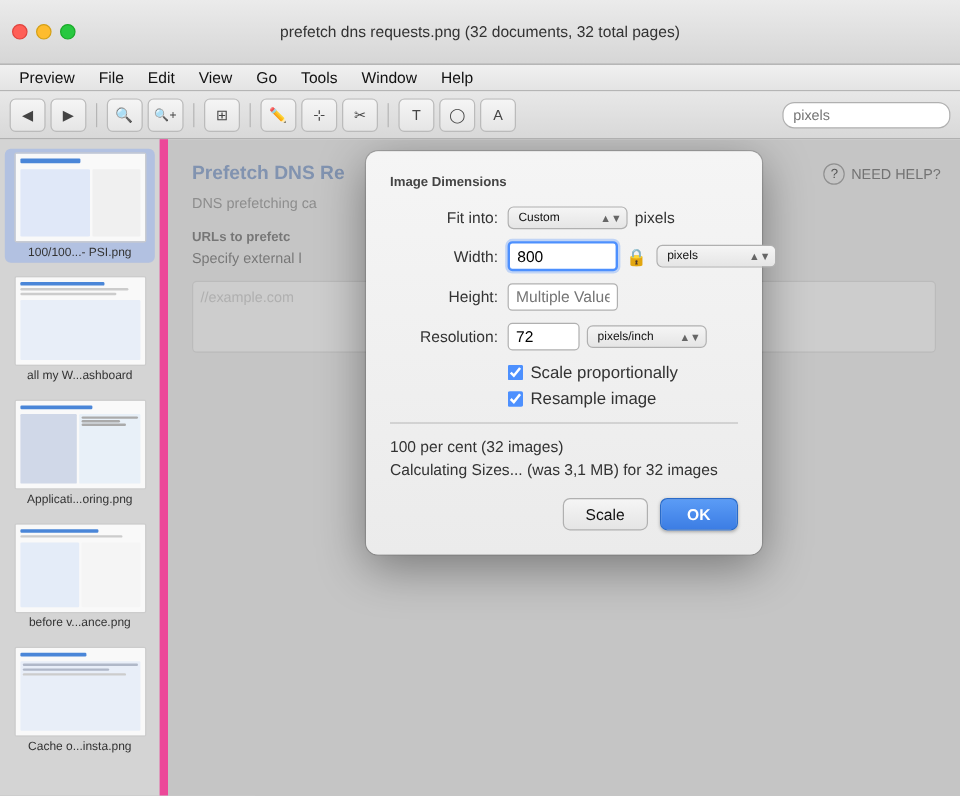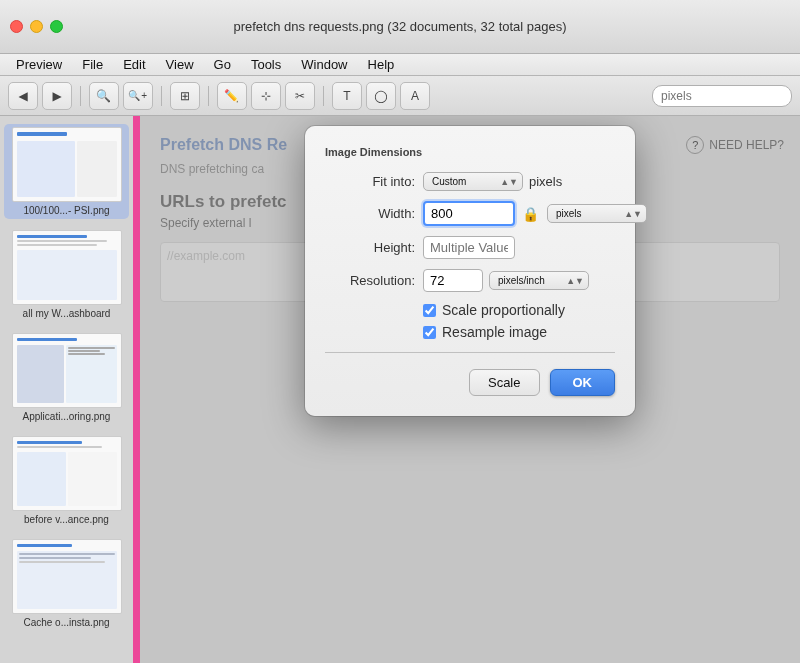--- a/index.html
+++ b/index.html
@@ -515,21 +515,21 @@
       <div class="sidebar-label">Cache o...insta.png</div>
     </div>
 
   </div>
 
   <div class="content-area">
 
     <div class="page-content">
       <div class="page-title">Prefetch DNS Re</div>
       <div class="page-text" style="margin-bottom:16px;">DNS prefetching ca</div>
-      <div style="font-size:17px;font-weight:600;margin-bottom:4px;">URLs to prefetc</div>
+      <div style="font-size:11px;font-weight:600;margin-bottom:4px;">URLs to prefetc</div>
       <div style="font-size:12px;margin-bottom:12px;">Specify external l</div>
       <div style="border:1px solid #ccc;border-radius:4px;height:60px;background:white;padding:6px;font-size:12px;color:#aaa;">
         <span>//example.com</span>
       </div>
     </div>
 
     <div class="need-help">
       <div class="help-icon">?</div>
       <span>NEED HELP?</span>
     </div>
@@ -596,20 +596,24 @@
           <input type="checkbox" class="checkbox-input" checked="" style="">
           <span class="checkbox-label">Scale proportionally</span>
         </div>
         <div class="checkbox-row">
           <input type="checkbox" class="checkbox-input" checked="" style="">
           <span class="checkbox-label">Resample image</span>
         </div>
 
         <div class="dialog-divider"></div>
 
+        <div class="result-section">
+          <div class="result-text">100 per cent (32 images)</div>
+          <div class="calc-text">Calculating Sizes... (was 3,1 MB) for 32 images</div>
+        </div>
 
         <div class="dialog-buttons">
           <button class="btn-cancel">Scale</button>
           <button class="btn-ok">OK</button>
         </div>
 
       </div>
     </div>
 
   </div>

